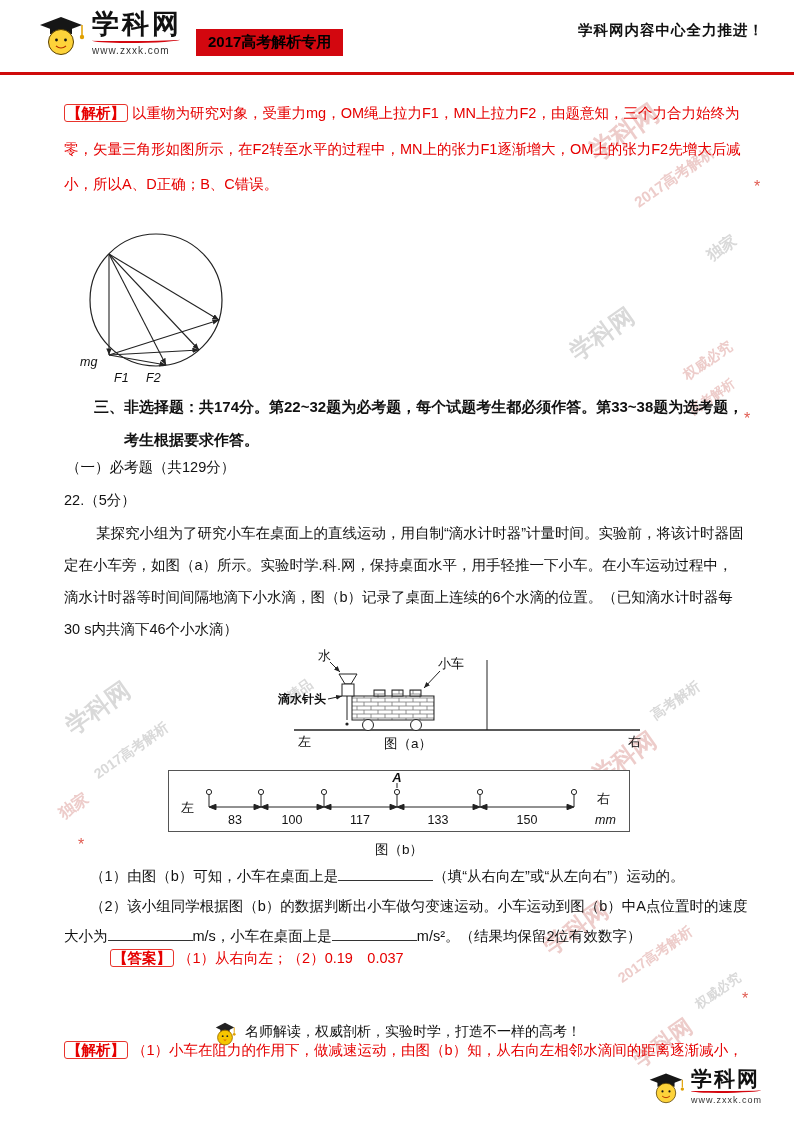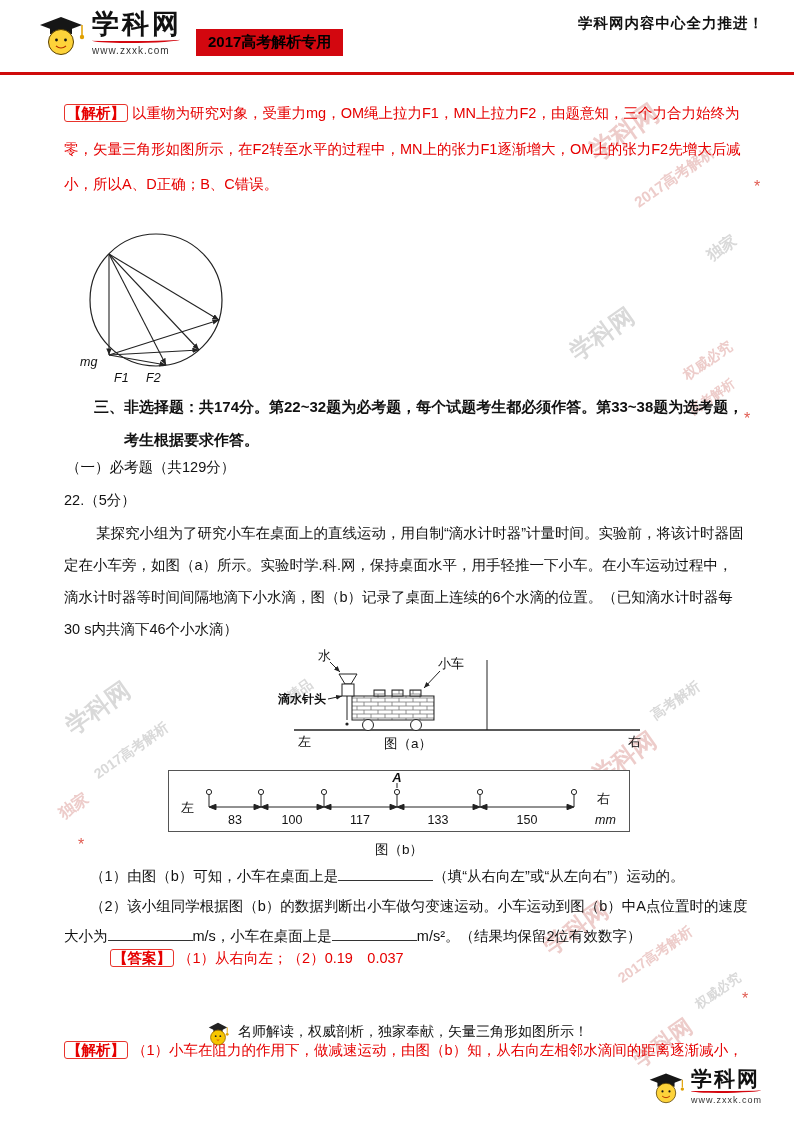--- a/index.html
+++ b/index.html
@@ -14,21 +14,21 @@
   .header { position:absolute; top:8px; left:34px; right:30px; display:flex; justify-content:space-between; }
   .logo-group { display:flex; align-items:flex-end; }
   .logo-block { display:flex; align-items:center; }
   .logo-txt { margin-left:4px; }
   .logo-title { font-size:27px; font-weight:bold; letter-spacing:3px; color:#111; line-height:1.1; }
   .logo-swoosh { width:88px; height:6px; border-bottom:2.5px solid #d3070f; border-radius:0 0 60% 40%; margin-top:-3px; }
   .logo-url { font-size:10px; color:#333; letter-spacing:1px; margin-top:2px; }
   .banner { background:#d3070f; color:#000000; font-weight:bold; font-size:15px; padding:4px 12px; margin-left:14px; margin-bottom:2px; white-space:nowrap; }
   .header-right { text-align:right; padding-top:6px; }
   .slogan { color:#e8342c; font-weight:bold; font-size:19px; font-style:italic; display:flex; align-items:center; justify-content:flex-end; gap:2px; }
-  .sub-slogan { color:#111; font-weight:bold; font-size:14.5px; margin-top:0; letter-spacing:1px; }
+  .sub-slogan { color:#111; font-weight:bold; font-size:14.5px; margin-top:7px; letter-spacing:1px; }
   .header-rule { position:absolute; top:72px; left:0; width:794px; height:3px; background:#cf0a0a; }
   .thumb { margin:0 1px; }
   
   .wm { position:absolute; transform:rotate(-35deg); color:#edccca; font-weight:bold; pointer-events:none; white-space:nowrap; z-index:0; }
   .wm-gray { color:#d9d9d9; }
   .star { position:absolute; color:#e05a50; font-size:16px; pointer-events:none; z-index:0; }
   .content { position:relative; z-index:1; }
   
   .abs { position:absolute; }
   .red-text { color:#e60000; }
@@ -252,21 +252,21 @@
       <svg width="24" height="28" viewBox="0 0 26 30">
         <path d="M3,10 L13,5 L23,10 L13,15 Z" fill="#222"></path>
         <rect x="8" y="11" width="10" height="4" fill="#222"></rect>
         <circle cx="13" cy="21" r="8" fill="#f7c600" stroke="#a07000"></circle>
         <circle cx="10.5" cy="19.5" r="1" fill="#222"></circle>
           <circle cx="15.5" cy="19.5" r="1" fill="#222"></circle>
         <polygon points="11,23 13,25 15,23" fill="#e07000"></polygon>
         <line x1="23" y1="10" x2="23" y2="16" stroke="#e0a000"></line>
           <circle cx="23" cy="17.5" r="1.5" fill="#e0a000"></circle>
       </svg>
-      <span>名师解读，权威剖析，独家奉献，矢量三角形如图所示！</span>
+      <span>名师解读，权威剖析，实验时学，打造不一样的高考！</span>
     </div>
 
     <div class="abs footer-logo">
       <svg width="42" height="40" viewBox="0 0 54 50">
         <path d="M6,17 L27,9 L48,17 L27,25 Z" fill="#161616"></path>
         <rect x="16" y="19" width="22" height="7" fill="#161616"></rect>
         <circle cx="27" cy="34" r="12.5" fill="#fdd33a" stroke="#5a4000" stroke-width="1"></circle>
         <circle cx="22.5" cy="32" r="1.4" fill="#161616"></circle>
         <circle cx="31.5" cy="32" r="1.4" fill="#161616"></circle>
         <path d="M22,38 q5,4 10,0" stroke="#b33000" stroke-width="1.2" fill="none"></path>

